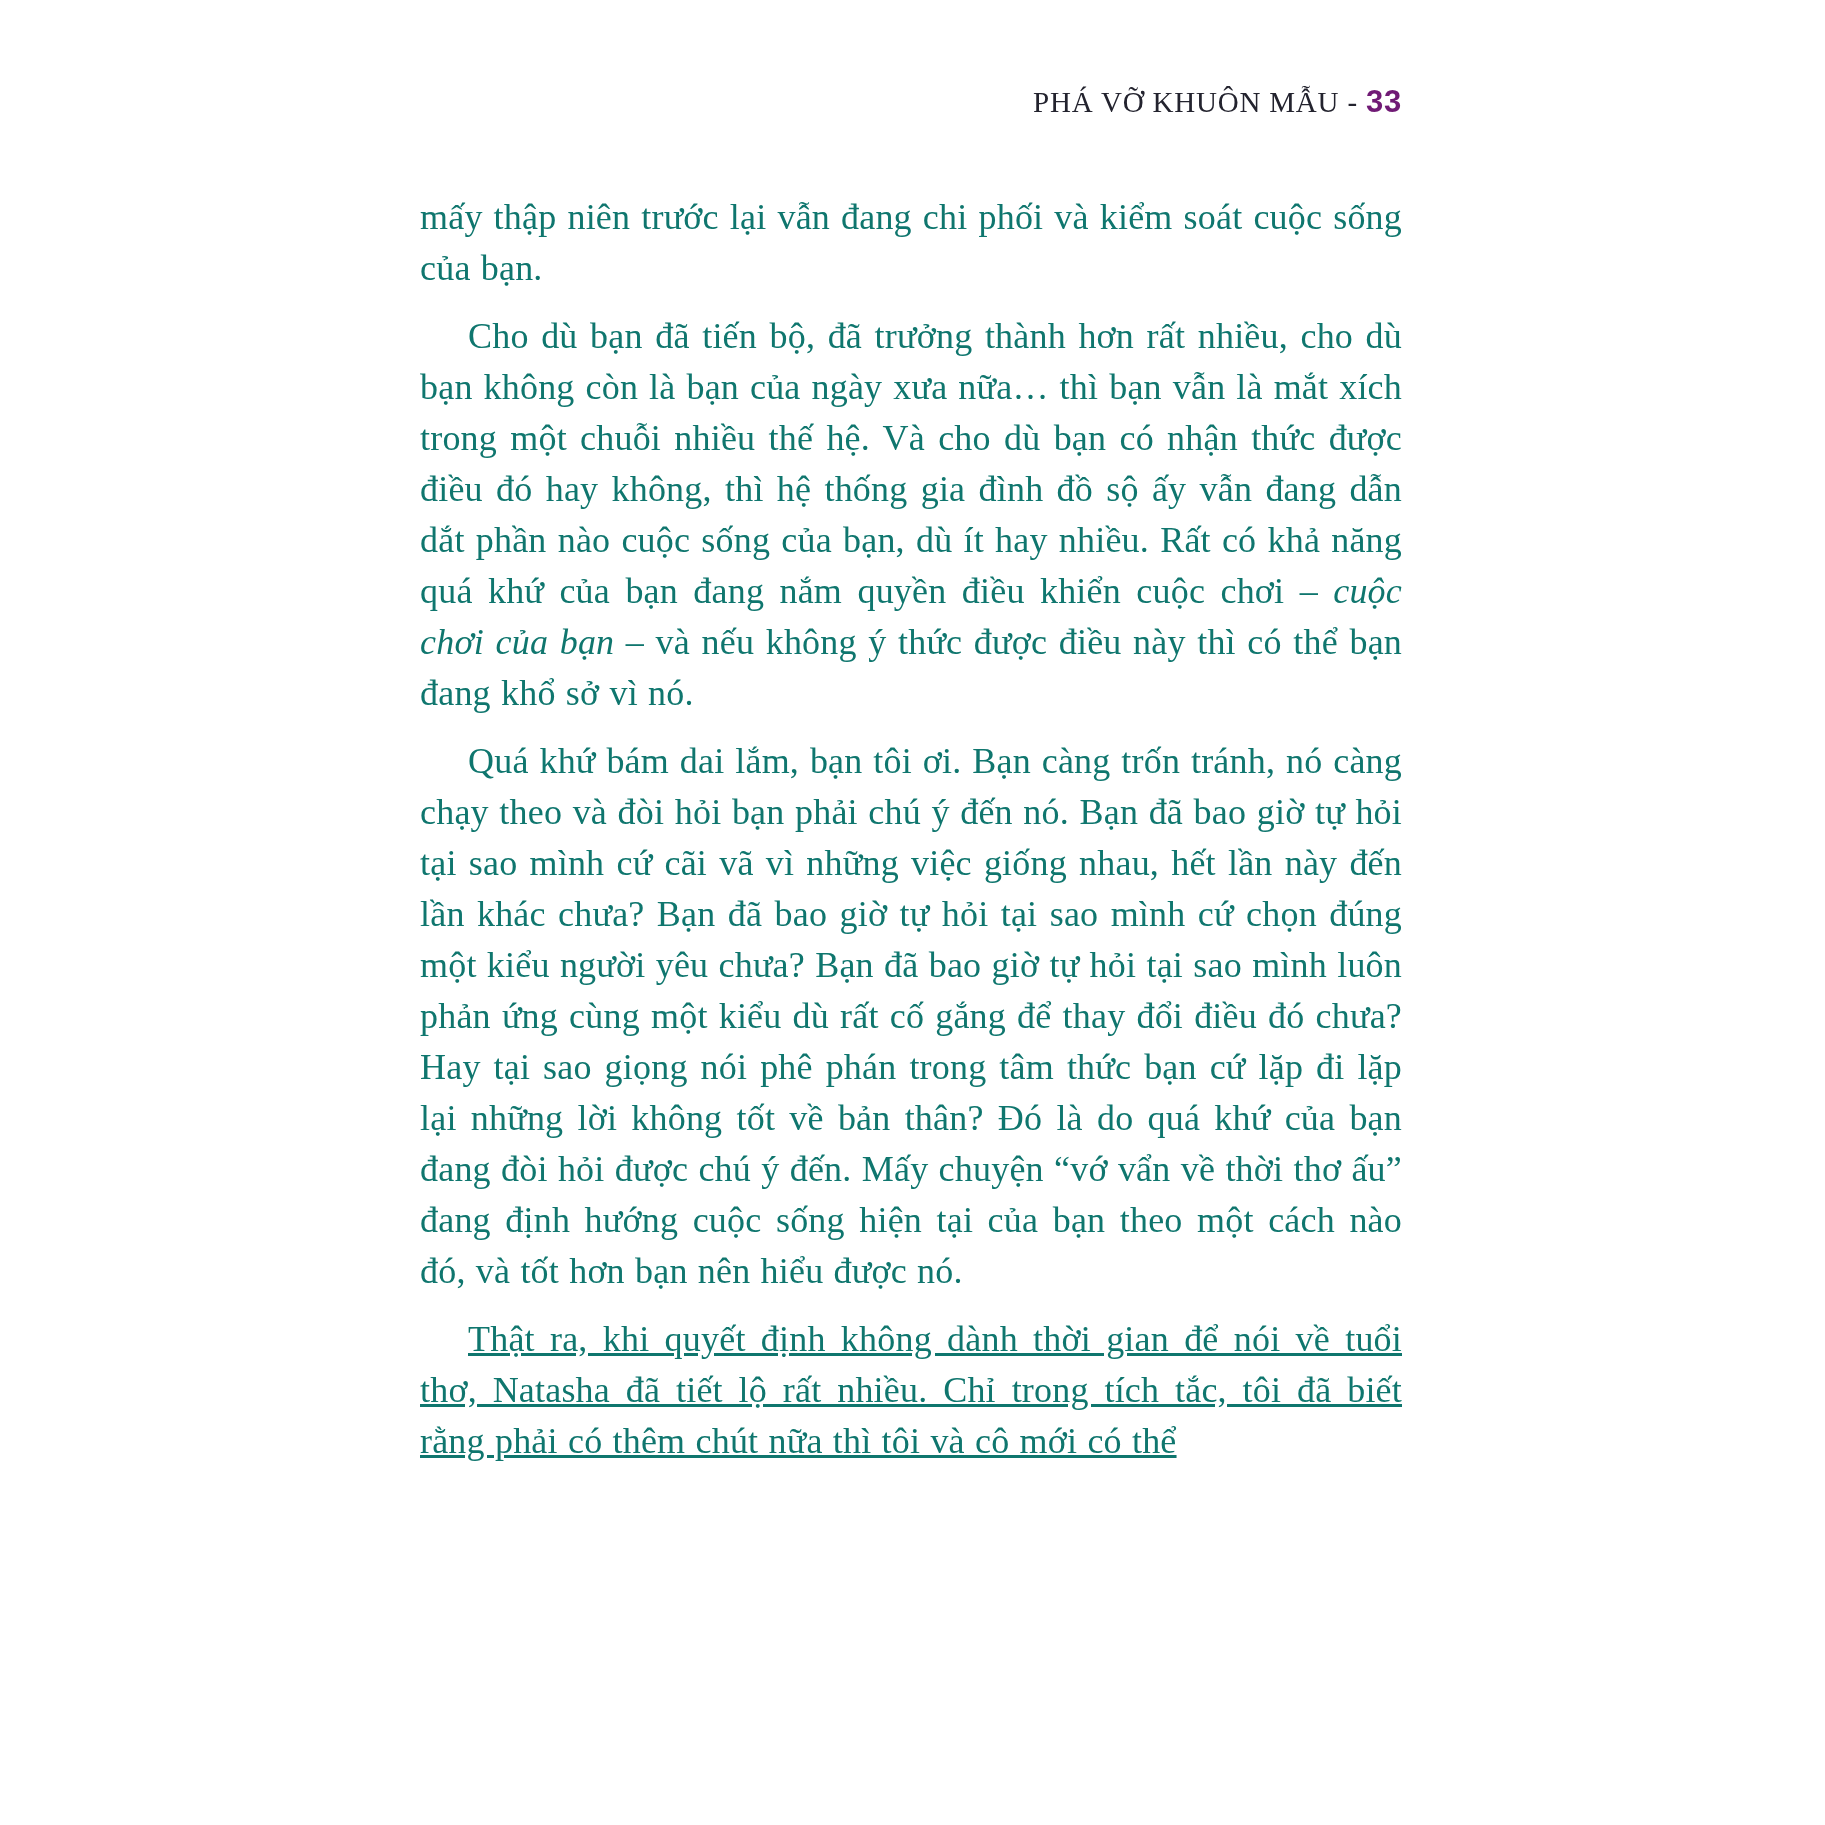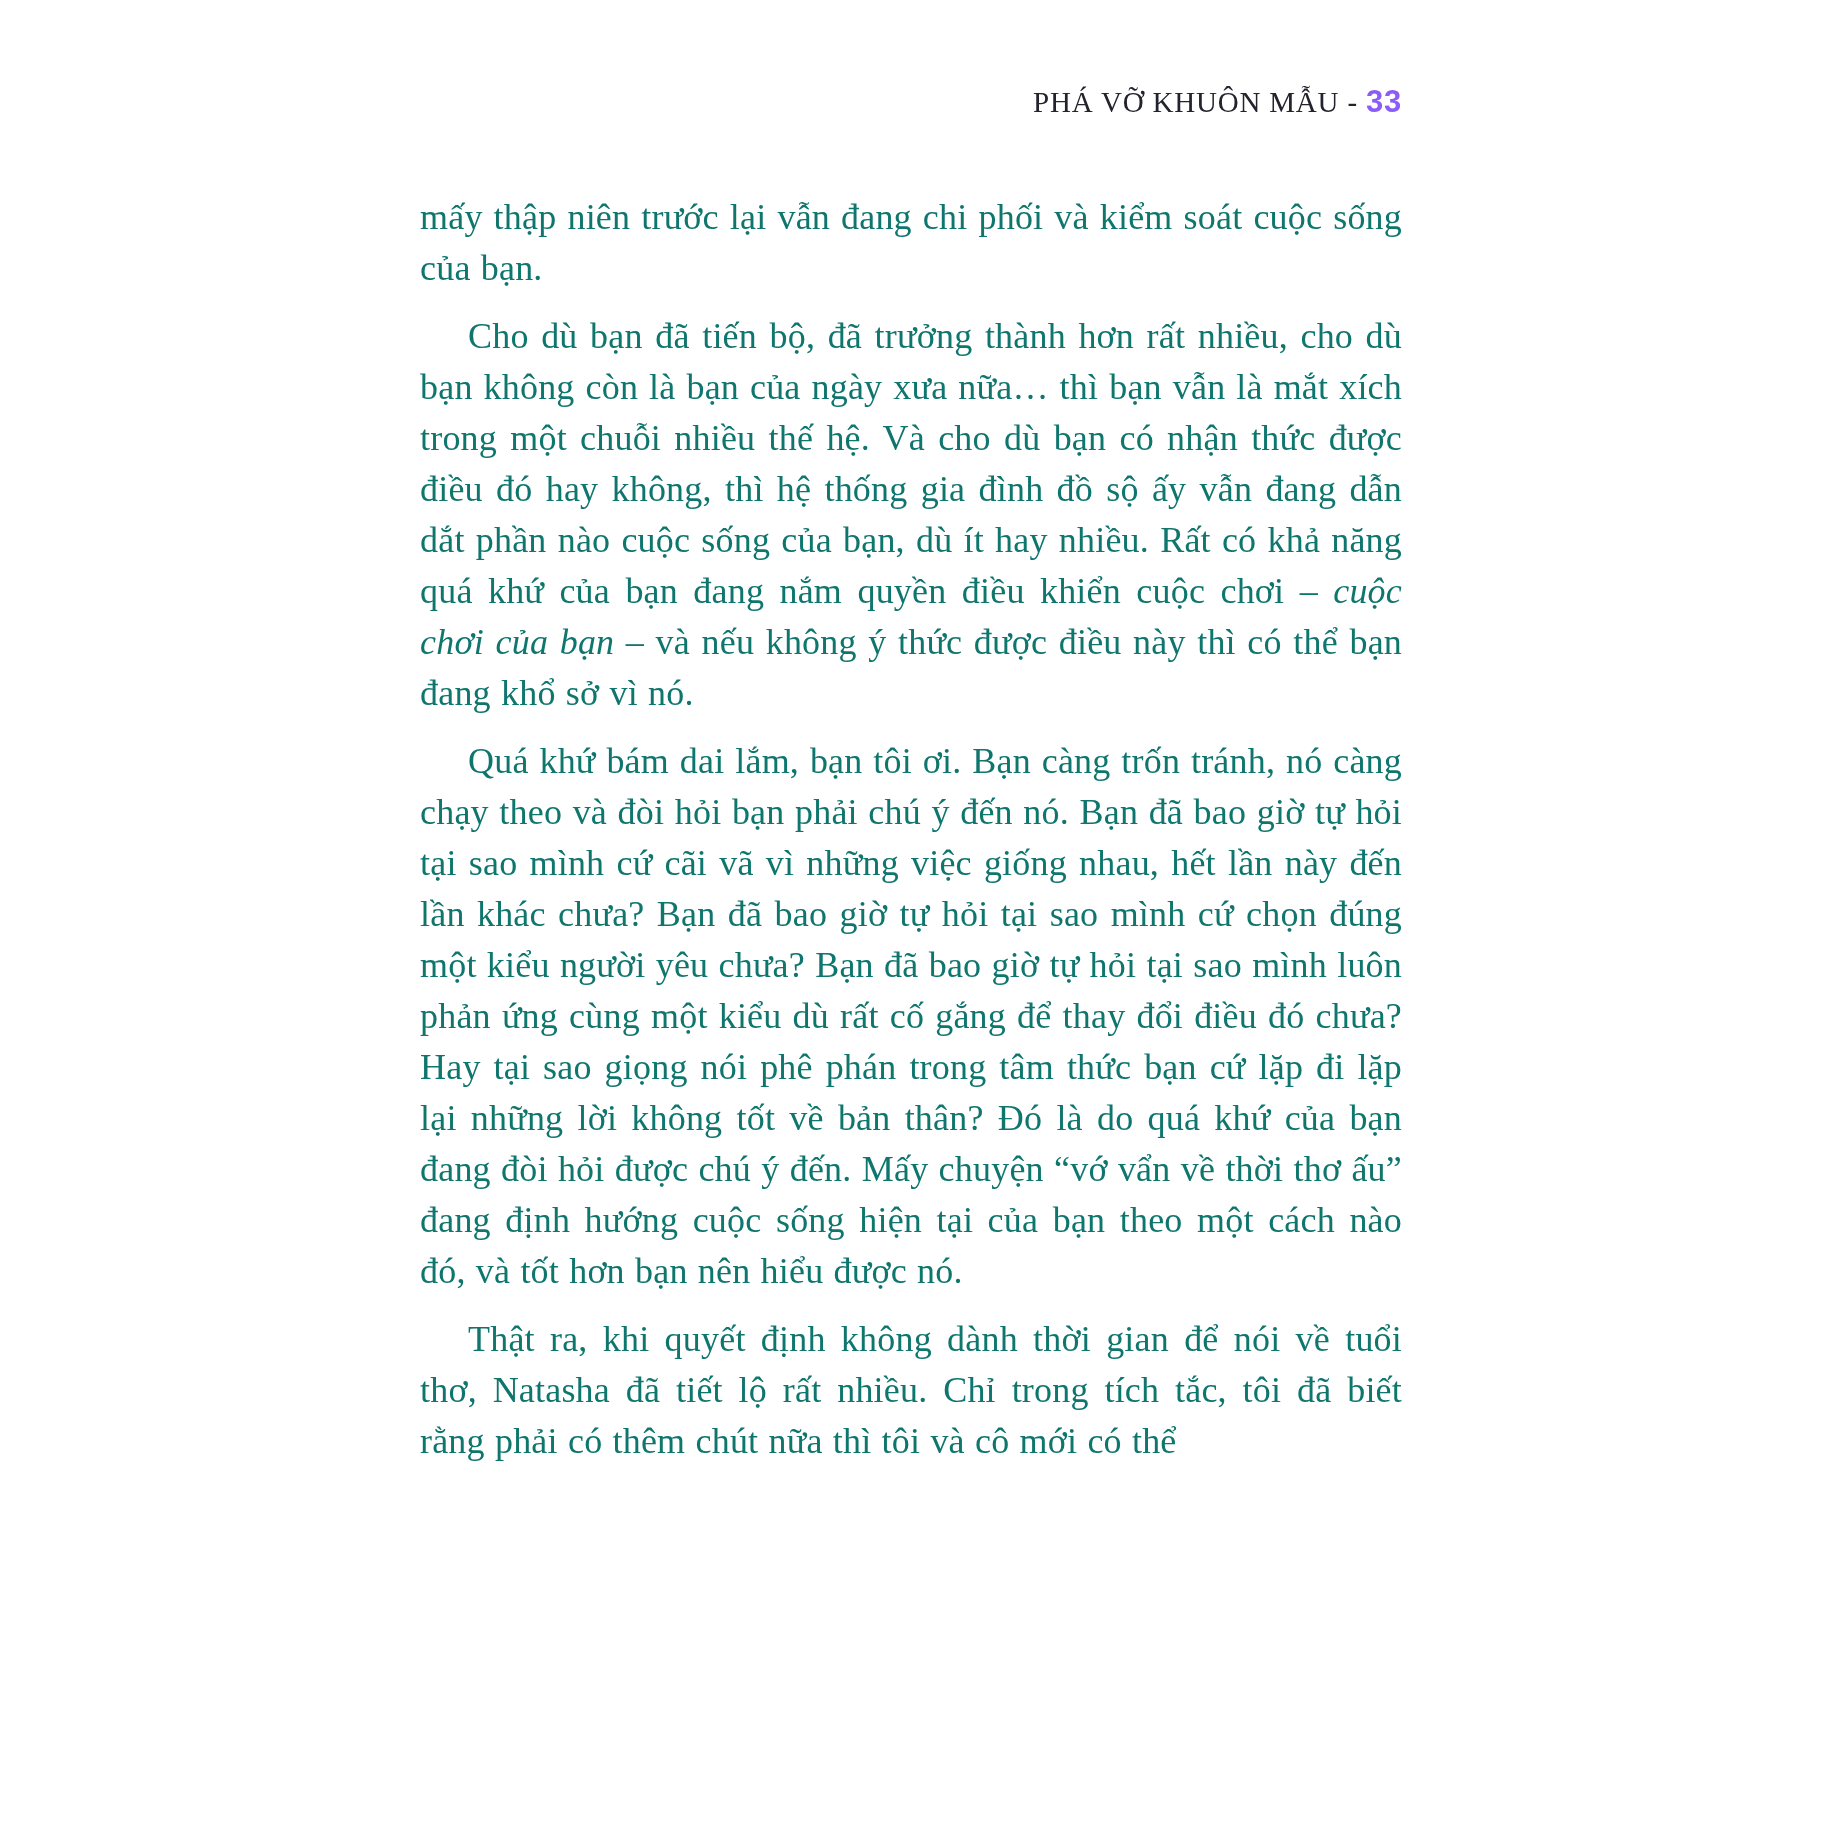--- a/index.html
+++ b/index.html
@@ -23,21 +23,21 @@
     text-align: right;
     font-size: 29px;
     letter-spacing: 0.8px;
     color: #23232e;
     white-space: nowrap;
   }
   .running-header .pagenum {
     font-family: "Liberation Sans", sans-serif;
     font-weight: 700;
     font-size: 31px;
-    color: #8b5cf6;
+    color: #701a75;
   }
   .page-body {
     position: absolute;
     left: 420px;
     top: 192px;
     width: 982px;
   }
   .page-body p.para {
     margin: 0 0 17px 0;
     font-size: 36px;
@@ -45,20 +45,21 @@
     text-align: justify;
     letter-spacing: 0.2px;
     word-spacing: 1px;
     color: #0f766e;
   }
   .page-body p.para.indent {
     text-indent: 48px;
   }
   .page-body p.para:last-child {
     margin-bottom: 5px;
+    text-decoration: underline;
   }
   .italic {
     font-style: italic;
   }
 </style>
 </head>
 <body>
 
 <header class="running-header">
   <span>PHÁ VỠ KHUÔN MẪU</span>

